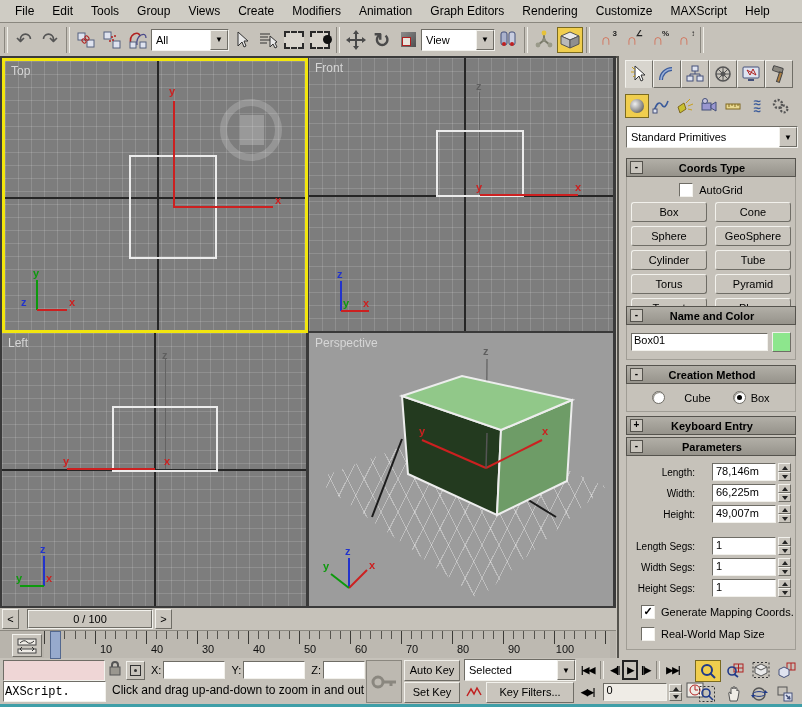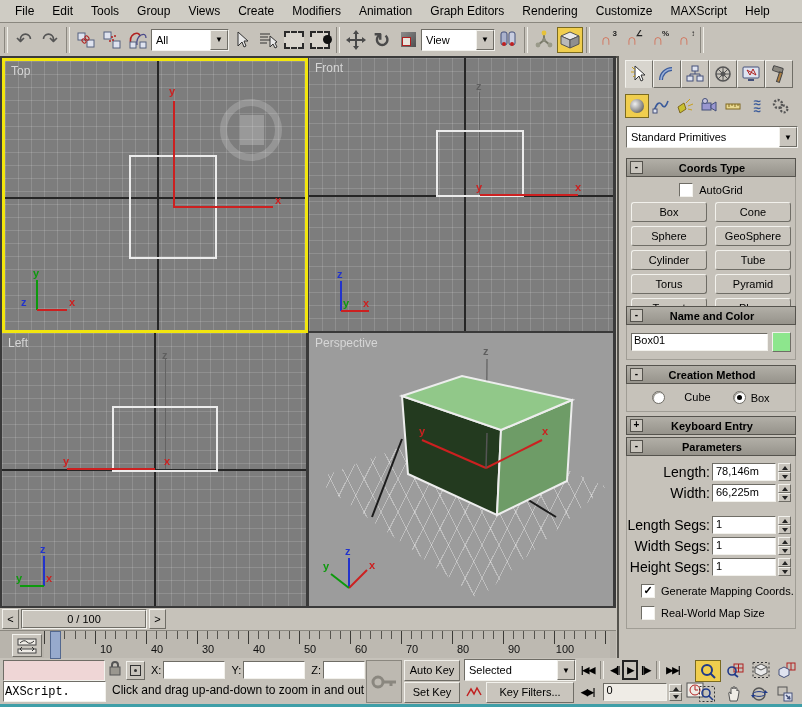--- a/index.html
+++ b/index.html
@@ -117,21 +117,21 @@
       font-size:11px;display:flex;align-items:center;justify-content:center;}
   #obj-buttons{display:grid;grid-template-columns:76px 76px;gap:4px 8px;justify-content:center;margin-top:5px;}
   .cb{width:12px;height:12px;background:#fff;border-top:1px solid #6f6d66;border-left:1px solid #6f6d66;
       border-bottom:1px solid #f2f1ec;border-right:1px solid #f2f1ec;
       font-size:11px;line-height:11px;text-align:center;font-weight:bold;color:transparent;}
   .cb.on{color:#000;}
   .radio{width:11px;height:11px;border-radius:50%;background:#fff;border:1px solid #6f6d66;
       box-shadow:inset 1px 1px 0 #9a978f;position:relative;}
   .radio.on::after{content:"";position:absolute;left:3px;top:3px;width:5px;height:5px;border-radius:50%;background:#000;}
   .prow{display:flex;align-items:center;justify-content:flex-end;margin:3px 4px 3px 0;}
-  .plabel{font-size:14px;margin-right:2px;}
+  .plabel{font-size:10px;margin-right:17px;}
   .pfield{width:56px;height:15px;background:#fff;border-top:1px solid #6f6d66;border-left:1px solid #6f6d66;
       border-bottom:1px solid #f2f1ec;border-right:1px solid #f2f1ec;font-size:11px;padding:1px 3px 0 3px;}
   .spin{width:13px;height:18px;margin-left:2px;display:flex;flex-direction:column;}
   .spin span{flex:1;background:#c9c5bd;border-top:1px solid #f2f1ec;border-left:1px solid #f2f1ec;
       border-bottom:1px solid #6f6d66;border-right:1px solid #6f6d66;position:relative;}
   .spin span::after{content:"";position:absolute;left:3px;border-left:3px solid transparent;border-right:3px solid transparent;}
   .spin .up::after{top:2px;border-bottom:4px solid #222;}
   .spin .dn::after{top:2px;border-top:4px solid #222;}
   svg text{font-family:"Liberation Sans",sans-serif;}
 </style>
@@ -381,21 +381,21 @@
         <line x1="26" y1="46" x2="8" y2="32" stroke="#0c9a0c" stroke-width="2"></line>
         <text x="22" y="13" fill="#2233cc" font-size="11" font-weight="bold">z</text>
         <text x="46" y="27" fill="#cc2020" font-size="11" font-weight="bold">x</text>
         <text x="0" y="28" fill="#0c9a0c" font-size="11" font-weight="bold">y</text>
       </svg>
     </div>
   </div>
 
   <div id="timeslider">
     <div class="tsb r" style="width:15px;margin-left:2px;">&lt;</div>
-    <div class="s" style="width:124px;height:18px;margin-left:2px;display:flex;align-items:center;background:#b5b1a9;">
+    <div class="s" style="width:124px;height:18px;margin-left:8px;display:flex;align-items:center;background:#b5b1a9;">
       <div class="tsb r" style="flex:1;height:16px;">0 / 100</div>
     </div>
     <div class="tsb r" style="width:15px;margin-left:2px;">&gt;</div>
   </div>
 
   <div id="trackbar">
     <div class="r" style="position:absolute;left:12px;top:3px;width:28px;height:21px;display:flex;align-items:center;justify-content:center;">
       <svg width="20" height="16">
           <rect x="1" y="1" width="18" height="6" fill="#efece6" stroke="#444"></rect>
           <path d="M3,5 Q7,1 10,4 Q13,7 17,3" fill="none" stroke="#333"></path>
@@ -709,21 +709,21 @@
         <div class="r" style="width:17px;height:18px;background:#8de68d;"></div>
       </div>
     </div>
 
     <div class="roll" style="top:309px;">
       <div class="roll-h">
         <span class="pm">-</span>
         <span class="t">Creation Method</span>
       </div>
       <div style="padding:7px 0;border:1px solid #a09d95;border-top:none;display:flex;justify-content:center;gap:22px;">
-        <div style="display:flex;gap:19px;">
+        <div style="display:flex;align-items:center;gap:19px;">
           <span class="radio"></span>
           <span style="font-size:11px;">Cube</span>
         </div>
         <div style="display:flex;align-items:center;gap:5px;">
           <span class="radio on"></span>
           <span style="font-size:11px;">Box</span>
         </div>
       </div>
     </div>
 
@@ -745,20 +745,28 @@
               <span class="plabel">Length:</span>
               <span class="pfield">78,146m</span>
               <span class="spin">
                 <span class="up"></span>
                 <span class="dn"></span>
               </span>
             </div>
             <div class="prow">
               <span class="plabel">Width:</span>
               <span class="pfield">66,225m</span>
+              <span class="spin">
+                <span class="up"></span>
+                <span class="dn"></span>
+              </span>
+            </div>
+            <div class="prow">
+              <span class="plabel">Height:</span>
+              <span class="pfield">49,007m</span>
               <span class="spin">
                 <span class="up"></span>
                 <span class="dn"></span>
               </span>
             </div>
             <div class="prow" style="margin-top: 14px;">
               <span class="plabel">Length Segs:</span>
               <span class="pfield">1</span>
               <span class="spin">
                 <span class="up"></span>

